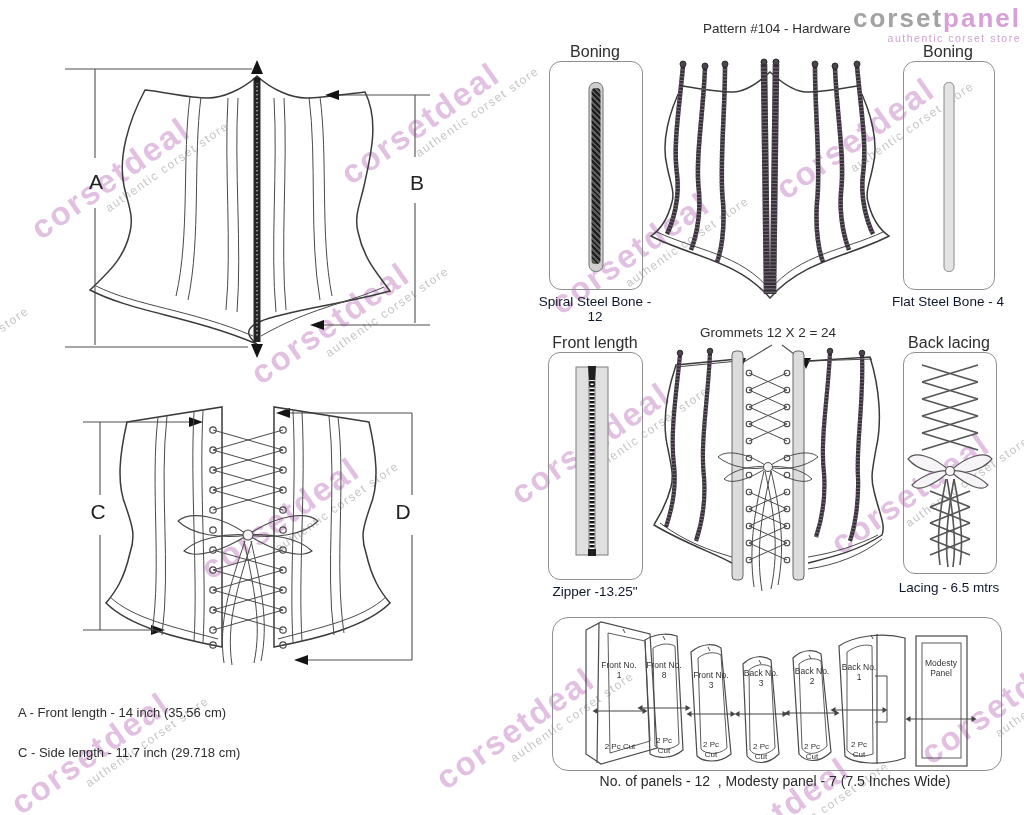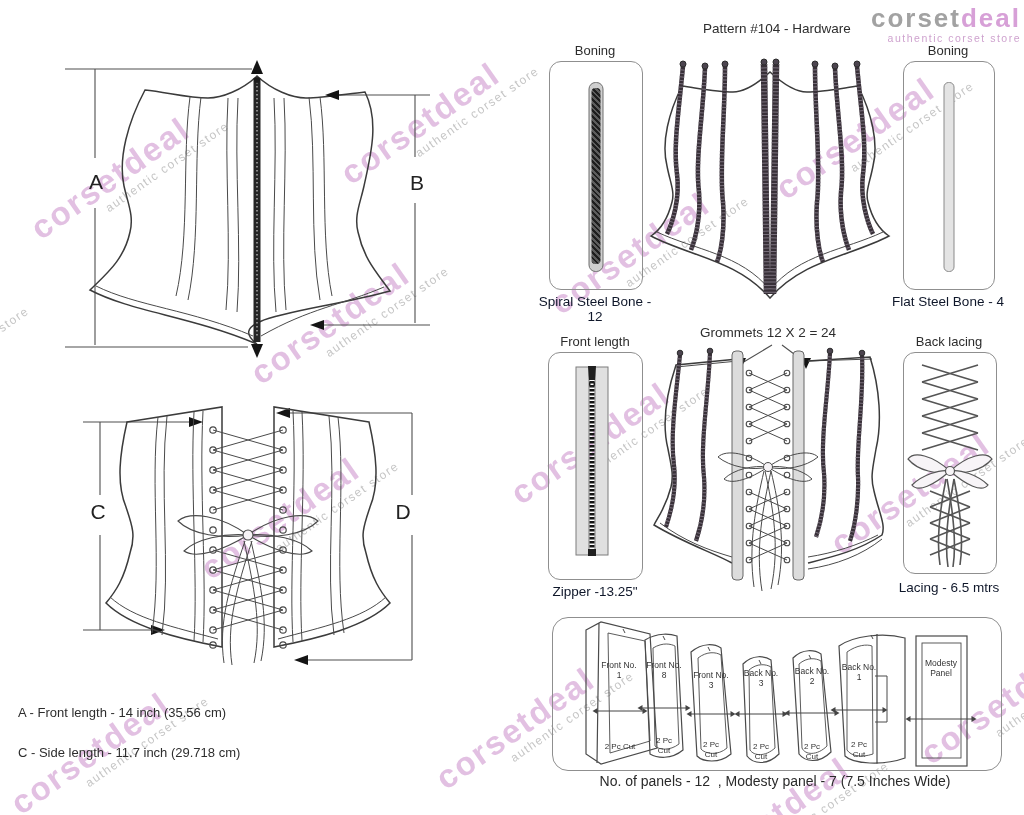--- a/index.html
+++ b/index.html
@@ -17,21 +17,21 @@
   .wm-big { font-size:33px; font-weight:bold; letter-spacing:2px; color:#e2c0e2; }
   .wm-small { font-size:12px; letter-spacing:1.5px; color:#c6c6c6; margin-top:-3px; padding-left:72px; }
 
   .layer { position:absolute; inset:0; z-index:1; }
 
   .title { font-size:13.5px; color:#2d2d2d; }
   .note  { font-size:13px; color:#2d2d2d; }
   .dimlabel { font-size:21px; color:#222; width:28px; text-align:center; }
 
   .hwbox { border:1.5px solid #8f8f8f; border-radius:12px; background:transparent; }
-  .boxlabel { font-size:13px; color:#2d2d2d; }
+  .boxlabel { font-size:16px; color:#2d2d2d; }
   .caption  { font-size:13.5px; color:#0f172a; }
 
   
   .logo { text-align:right; line-height:1; }
   .logo-main { font-size:26px; font-weight:bold; letter-spacing:2px; }
   .logo-gray { color:#a2a2a2; }
   .logo-pink { color:#d7a0d7; }
   .logo-tag { font-size:10.5px; letter-spacing:1.5px; color:#cfa3cf; margin-top:2px; }
 
   
@@ -222,21 +222,21 @@
     <div class="abs dimlabel" style="left:84px;top:500px">C</div>
     <div class="abs dimlabel" style="left:389px;top:500px">D</div>
 
     <div class="abs note" style="left:18px;top:705px">A - Front length - 14 inch (35.56 cm)</div>
     <div class="abs note" style="left:18px;top:745px">C - Side length - 11.7 inch (29.718 cm)</div>
 
     <div class="abs title" style="left:703px;top:21px">Pattern #104 - Hardware</div>
 
     <div class="abs logo" style="right:3px;top:5px">
       <div class="logo-main">
-        <span class="logo-gray">corset</span><span class="logo-pink">deal</span>
+        <span class="logo-gray">corset</span><span class="logo-pink">panel</span>
       </div>
       <div class="logo-tag">authentic corset store</div>
     </div>
 
     <div class="abs boxlabel center" style="left:549px;top:43px;width:92px">Boning</div>
     <div class="abs hwbox" style="left:549px;top:61px;width:92px;height:227px">
       <div class="bone-casing" style="top:20px;width:13px;height:188px"></div>
       <div class="bone-spiral-core" style="top:26px;width:9px;height:176px"></div>
     </div>
     <div class="abs caption center" style="left:530px;top:294px;width:130px">Spiral Steel Bone - 12</div>

